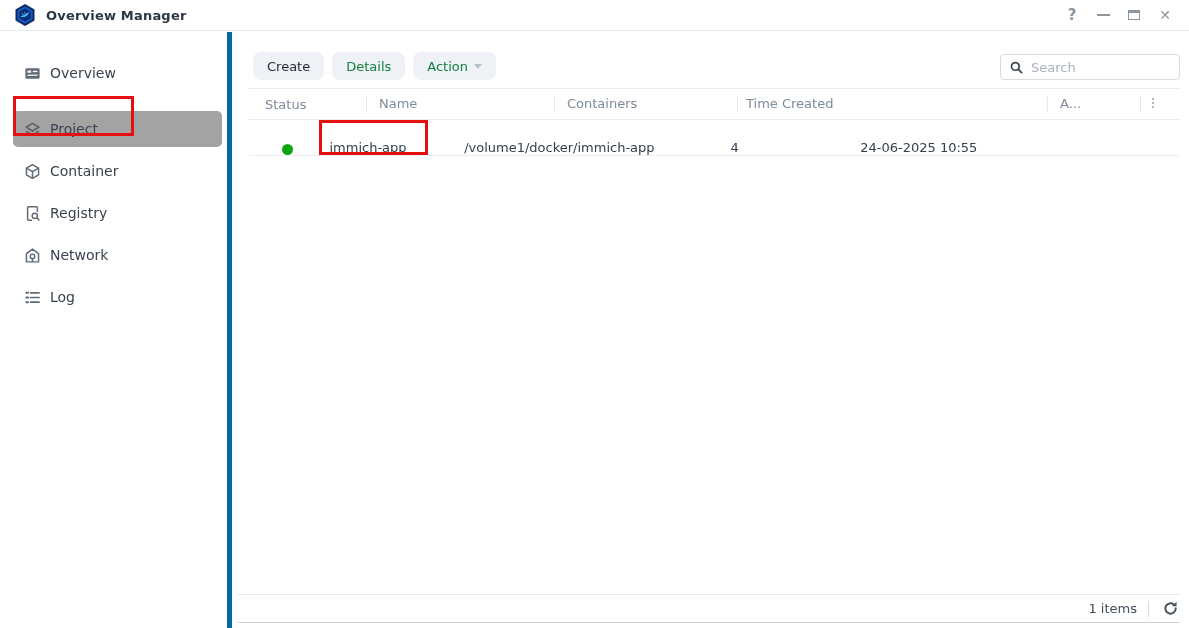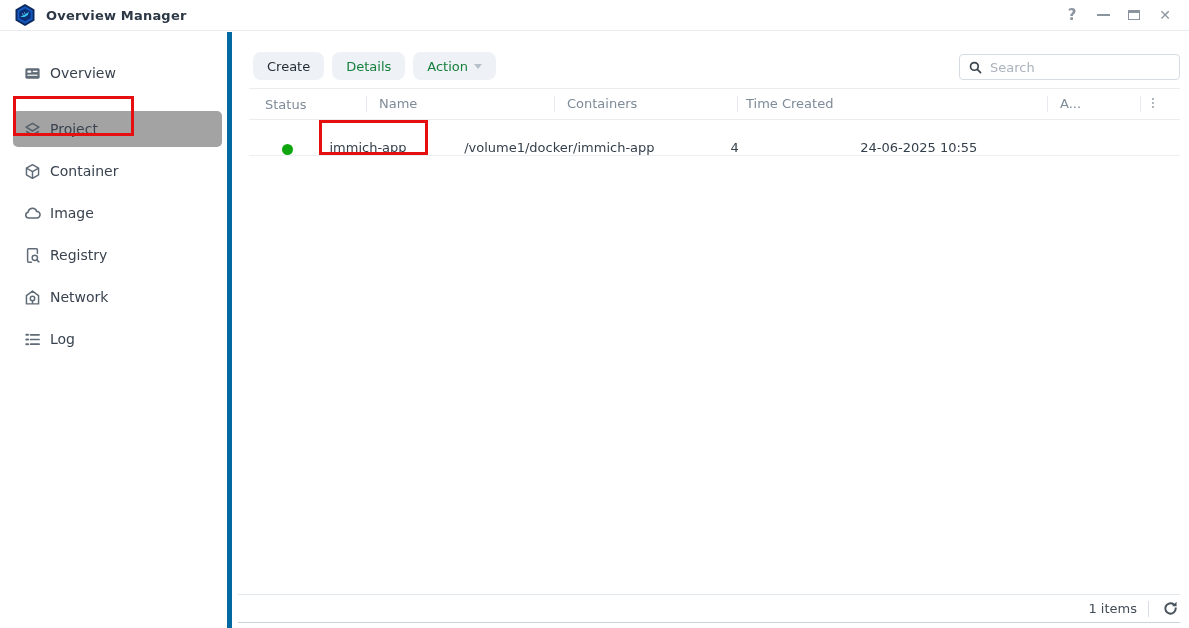--- a/index.html
+++ b/index.html
@@ -32,21 +32,21 @@
 
   
   .main { position:absolute; top:32px; left:233px; right:0; bottom:0; background:#fff; }
   .toolbar { position:absolute; top:20px; left:20px; height:28px; display:flex; gap:8px; }
   .btn { height:28px; padding:0 14px; background:#eef2f6; border:none; border-radius:8px;
     font-family:inherit; font-size:13px; color:#242d36; cursor:pointer; display:flex; align-items:center; gap:6px; }
   .btn:disabled, .btn.disabled { color:#15803d; cursor:default; }
   .caret { width:0; height:0; border-left:4px solid transparent; border-right:4px solid transparent;
     border-top:5px solid #b7c0c9; display:inline-block; }
 
-  .searchbox { position:absolute; top:22px; right:9px; width:221px; height:26px;
+  .searchbox { position:absolute; top:22px; right:9px; width:180px; height:26px;
     border:1px solid #d6dce2; border-radius:4px; background:#fff; display:flex; align-items:center; padding:0 8px; }
   .searchbox svg { width:15px; height:15px; flex:none; }
   .searchbox input { border:none; outline:none; flex:1; margin-left:7px; font-family:inherit;
     font-size:13px; color:#333f4b; background:transparent; }
   .searchbox input::placeholder { color:#a9b3bd; }
 
   
   .table { position:absolute; left:16px; right:9px; top:56px; }
   .thead { display:flex; height:32px; align-items:center; border-top:1px solid #e9edf0;
     border-bottom:1px solid #e9edf0; color:#7e8b99; font-size:13px;gap:48px; }
@@ -133,28 +133,20 @@
       <span class="side-icon">
         <svg viewBox="0 0 16 16" fill="none" stroke="#5f6b77" stroke-width="1.4" stroke-linejoin="round">
         <path d="M8 1.6 13.7 4.9v6.2L8 14.4 2.3 11.1V4.9Z"></path>
             <path d="M2.3 4.9 8 8.2l5.7-3.3M8 8.2v6.2"></path>
           </svg>
       </span>
       <span>Container</span>
     </div>
     <div class="side-item">
       <span class="side-icon">
-        <svg viewBox="0 0 16 16" fill="none" stroke="#5f6b77" stroke-width="1.5" stroke-linejoin="round">
-        <path d="M12.1 12.2H4.4a2.7 2.7 0 0 1-.5-5.35 4.1 4.1 0 0 1 8-.85 2.75 2.75 0 0 1 .2 6.2z"></path>
-          </svg>
-      </span>
-      <span>Image</span>
-    </div>
-    <div class="side-item">
-      <span class="side-icon">
         <svg viewBox="0 0 16 16" fill="none" stroke="#5f6b77" stroke-width="1.4" stroke-linecap="round">
         <path d="M12.6 6V2.6a1 1 0 0 0-1-1H4.4a1 1 0 0 0-1 1v10.8a1 1 0 0 0 1 1H7"></path>
         <circle cx="10.2" cy="10.2" r="2.5"></circle>
             <path d="M12.1 12.1 14 14"></path>
           </svg>
       </span>
       <span>Registry</span>
     </div>
     <div class="side-item">
       <span class="side-icon">

